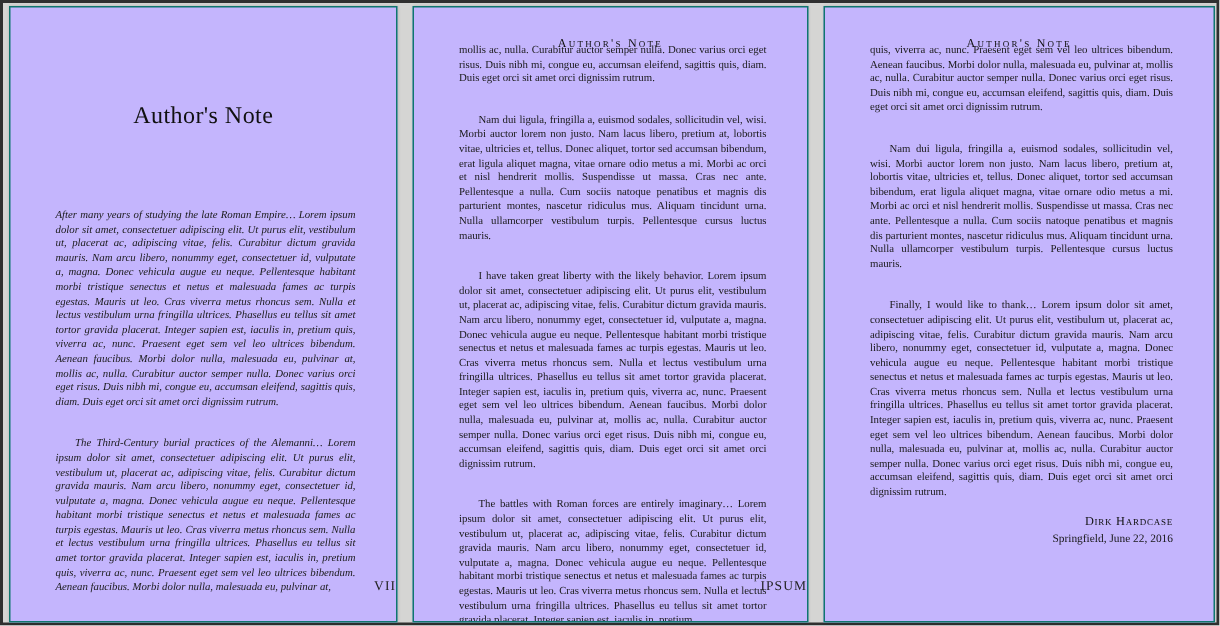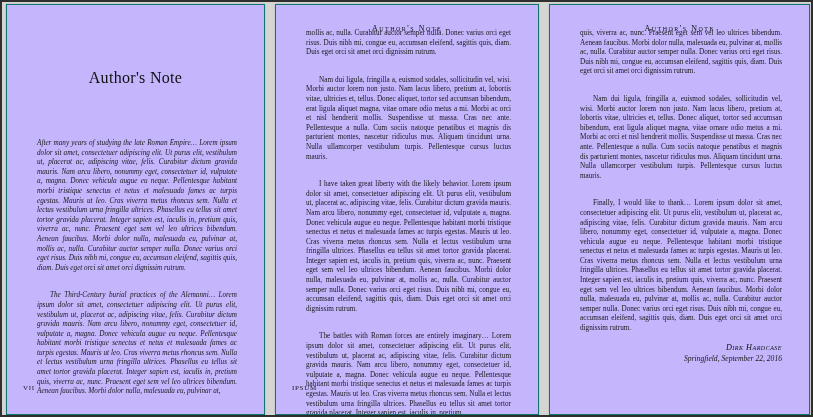--- a/index.html
+++ b/index.html
@@ -45,33 +45,33 @@
     line-height: 9.6px;
     text-align: justify;
     text-justify: inter-word;
     color: #191919;
   }
   .page-1 .body-block { top: 134px; font-style: italic; }
   .page-2 .body-block, .page-3 .body-block { top: 24px; }
   .body-block p { margin: 0; }
   .body-block p.indent { text-indent: 13px; margin-top: 18px; }
 
-  .signature { margin-top: 9px; text-align: right; font-style: italic; }
+  .signature { margin-top: 9px; text-align: right; }
   .sig-name {
     font-variant: small-caps;
     letter-spacing: 0.5px;
     font-size: 8.2px;
     color: #111;
   }
   .sig-date { font-size: 7.6px; margin-top: 1.5px; }
 
   .page-number {
     position: absolute; top: 376px; left: 16px; right: 0;
-    text-align: left;
-    font-size: 10px;
+    text-align: right;
+    font-size: 13px;
     font-variant: small-caps;
     letter-spacing: 0.7px;
     color: #222;
   }
 </style>
 </head>
 <body>
 
 <div class="viewer">
 
@@ -96,18 +96,18 @@
   </div>
 
   <div class="page page-3">
     <div class="running-head">Author's Note</div>
     <div class="body-block">
       <p>quis, viverra ac, nunc. Praesent eget sem vel leo ultrices bibendum. Aenean faucibus. Morbi dolor nulla, malesuada eu, pulvinar at, mollis ac, nulla. Curabitur auctor semper nulla. Donec varius orci eget risus. Duis nibh mi, congue eu, accumsan eleifend, sagittis quis, diam. Duis eget orci sit amet orci dignissim rutrum.</p>
       <p class="indent">Nam dui ligula, fringilla a, euismod sodales, sollicitudin vel, wisi. Morbi auctor lorem non justo. Nam lacus libero, pretium at, lobortis vitae, ultricies et, tellus. Donec aliquet, tortor sed accumsan bibendum, erat ligula aliquet magna, vitae ornare odio metus a mi. Morbi ac orci et nisl hendrerit mollis. Suspendisse ut massa. Cras nec ante. Pellentesque a nulla. Cum sociis natoque penatibus et magnis dis parturient montes, nascetur ridiculus mus. Aliquam tincidunt urna. Nulla ullamcorper vestibulum turpis. Pellentesque cursus luctus mauris.</p>
       <p class="indent">Finally, I would like to thank…  Lorem ipsum dolor sit amet, consectetuer adipiscing elit. Ut purus elit, vestibulum ut, placerat ac, adipiscing vitae, felis. Curabitur dictum gravida mauris. Nam arcu libero, nonummy eget, consectetuer id, vulputate a, magna. Donec vehicula augue eu neque. Pellentesque habitant morbi tristique senectus et netus et malesuada fames ac turpis egestas. Mauris ut leo. Cras viverra metus rhoncus sem. Nulla et lectus vestibulum urna fringilla ultrices. Phasellus eu tellus sit amet tortor gravida placerat. Integer sapien est, iaculis in, pretium quis, viverra ac, nunc. Praesent eget sem vel leo ultrices bibendum. Aenean faucibus. Morbi dolor nulla, malesuada eu, pulvinar at, mollis ac, nulla. Curabitur auctor semper nulla. Donec varius orci eget risus. Duis nibh mi, congue eu, accumsan eleifend, sagittis quis, diam. Duis eget orci sit amet orci dignissim rutrum.</p>
       <div class="signature">
         <div class="sig-name">Dirk Hardcase</div>
-        <div class="sig-date">Springfield, September 22, 2016</div>
+        <div class="sig-date">Springfield, June 22, 2016</div>
       </div>
     </div>
   </div>
 
 </div>
 
 </body></html>

